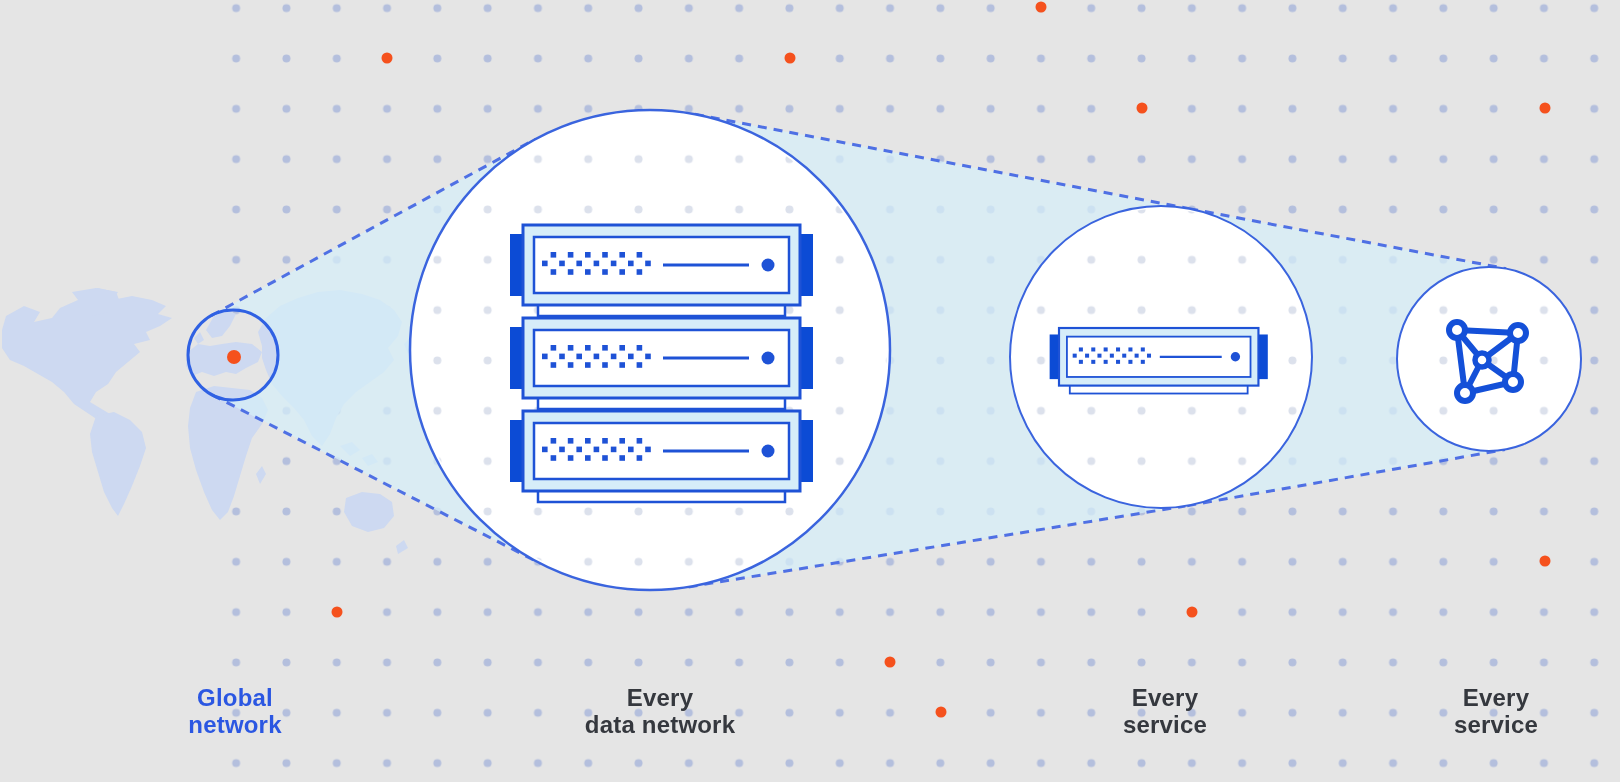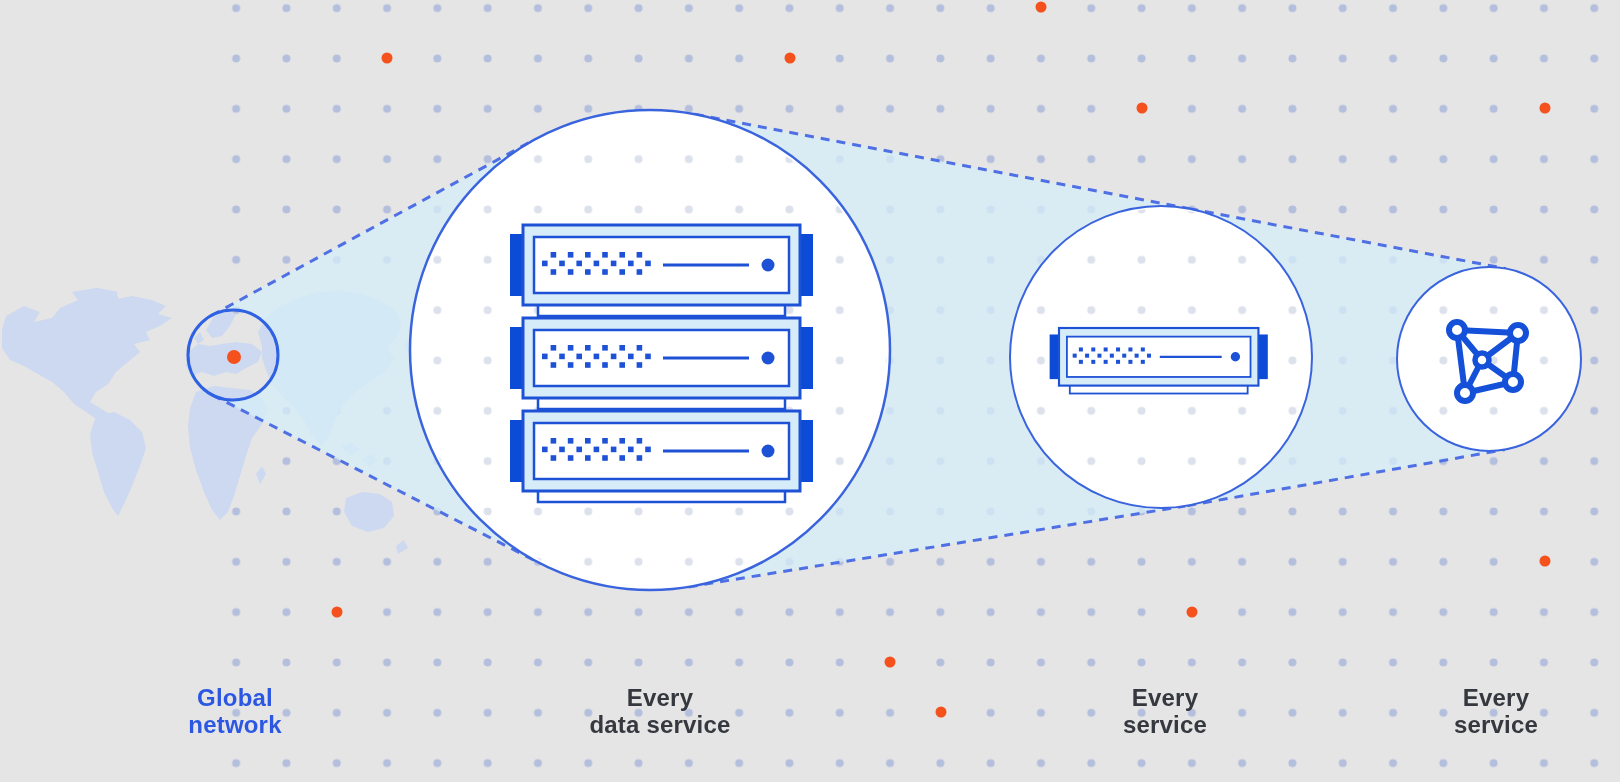--- a/index.html
+++ b/index.html
@@ -159,21 +159,21 @@
       <circle cx="941" cy="712" r="5.5"></circle>
     </g>
   </svg>
 
   <div class="stage-label blue" style="left:85px;">
     <div>Global</div>
     <div>network</div>
   </div>
   <div class="stage-label" style="left:510px;">
     <div>Every</div>
-    <div>data service</div>
+    <div>data network</div>
   </div>
   <div class="stage-label" style="left:1015px;">
     <div>Every</div>
     <div>service</div>
   </div>
   <div class="stage-label" style="left:1346px;">
     <div>Every</div>
     <div>service</div>
   </div>
 

